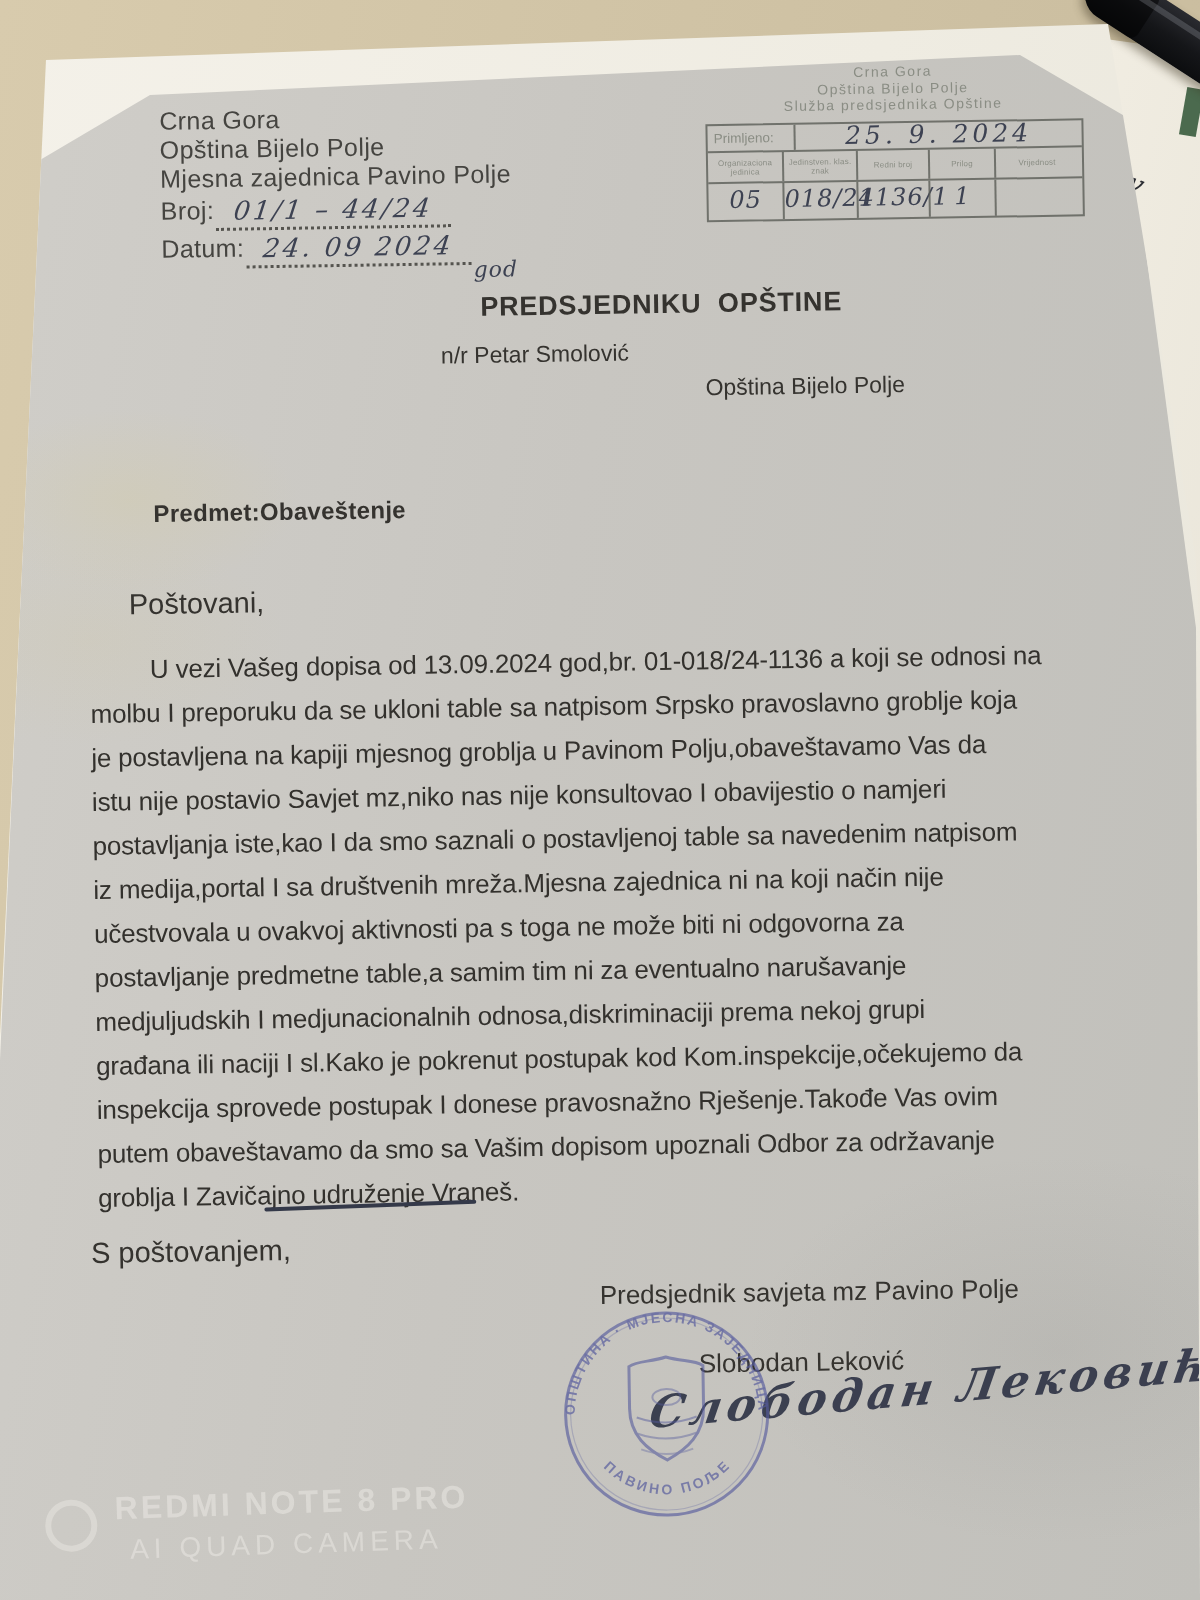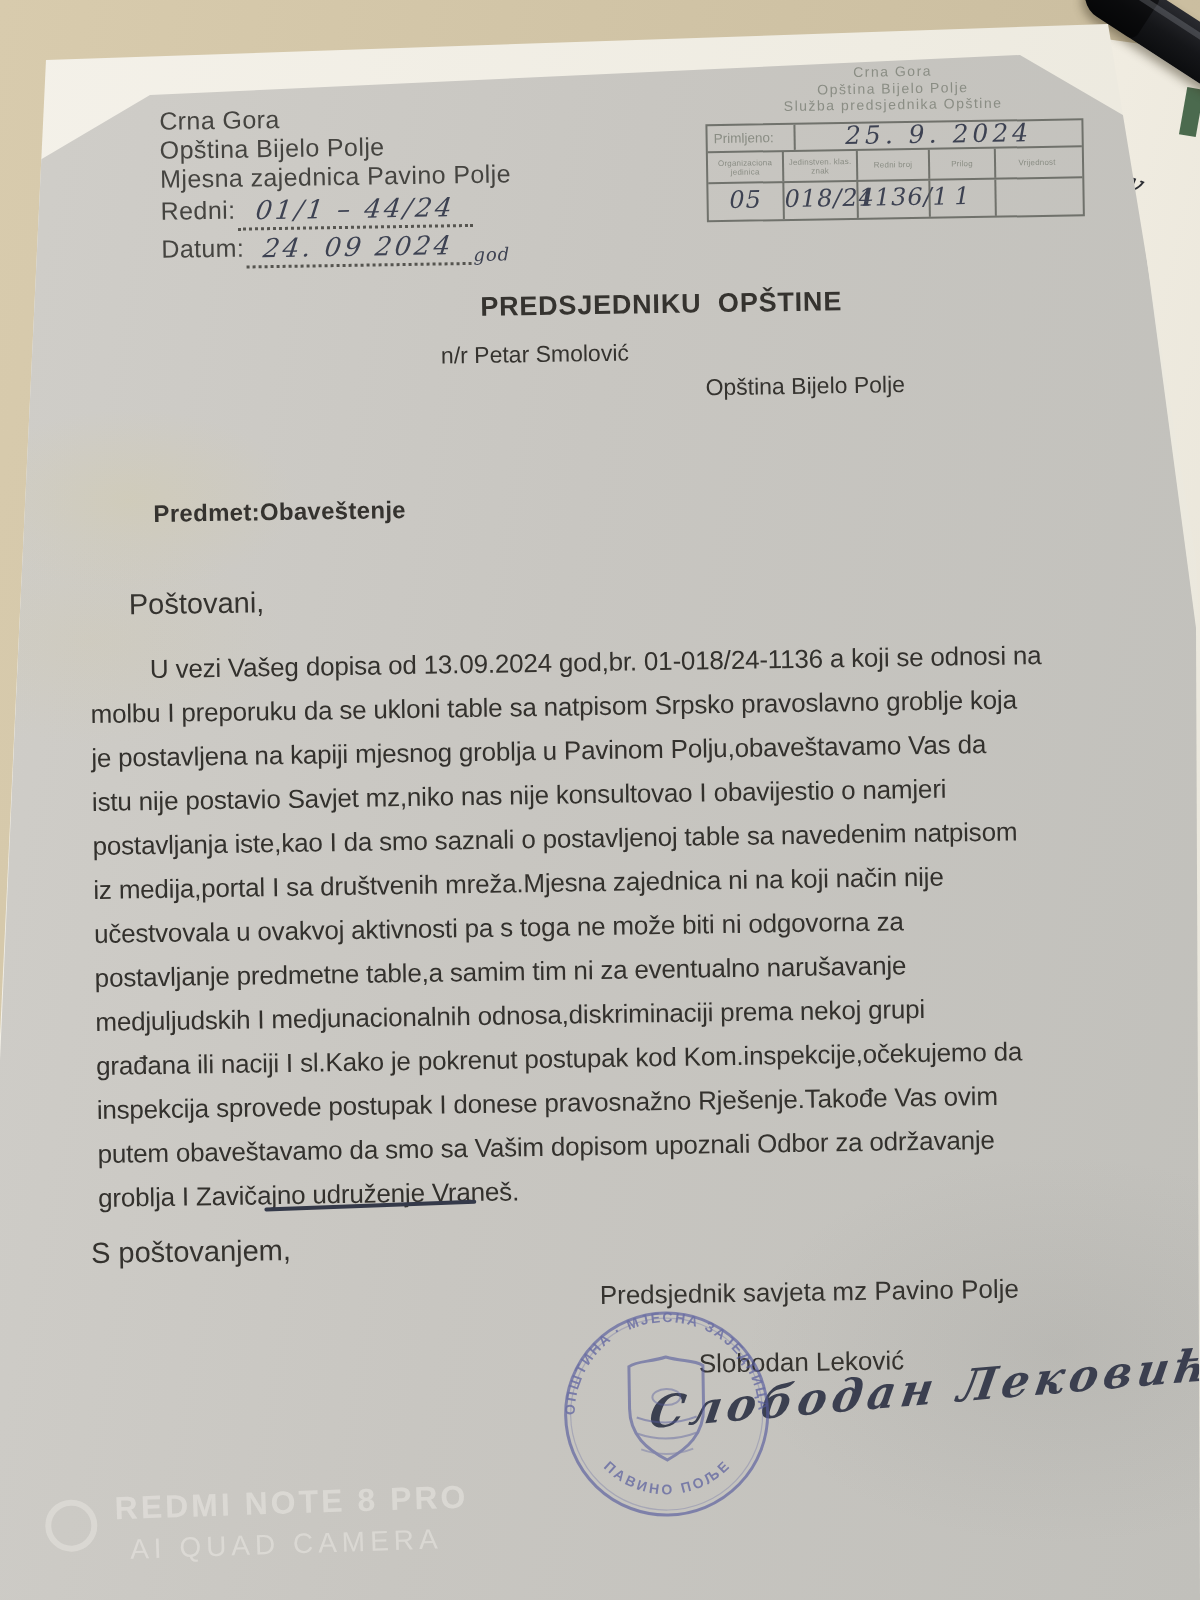--- a/index.html
+++ b/index.html
@@ -69,21 +69,21 @@
   .letterhead{position:absolute; left:170px; top:100px; font-size:25px; color:#454440; letter-spacing:.4px;}
   .lh-line{line-height:29px; white-space:nowrap;}
   .lh-field{white-space:nowrap; line-height:35px;}
   .dots{
     display:inline-block; border-bottom:3px dotted #55544f; margin-left:2px;
     vertical-align:baseline; text-align:center;
   }
   .dots.broj{min-width:235px;}
   .dots.datum{min-width:225px;}
   .hw-entry{font-size:26px; letter-spacing:3px; position:relative; top:1px; transform:skewX(-8deg); display:inline-block;}
-  .hw-suffix{font-size:18px; letter-spacing:1px; position:relative; top:8px; left:2px;}
+  .hw-suffix{font-size:22px; letter-spacing:1px; position:relative; top:24px; left:2px;}
 
   
   .receipt{position:absolute; left:712px; top:68px; width:384px; color:#8a8d84;}
   .receipt-org{ text-align:center; font-size:14px; line-height:16.5px; letter-spacing:1.5px; white-space:nowrap;}
   .receipt-table{
     position:absolute; left:4px; top:58px; width:374px;
     border:2px solid rgba(90,93,86,.8);
   }
   .rt-row{display:flex; border-top:2px solid rgba(90,93,86,.8);}
   .rt-row:first-child{border-top:none;}
@@ -155,21 +155,21 @@
 
   <div class="paper">
     <div class="photocopy">
       <div class="content">
 
         <div class="letterhead">
           <div class="lh-line">Crna Gora</div>
           <div class="lh-line">Opština Bijelo Polje</div>
           <div class="lh-line">Mjesna zajednica Pavino Polje</div>
           <div class="lh-field">
-            <span>Redni:</span><span class="dots broj"><span class="hw hw-entry">01/1 – 44/24</span></span>
+            <span>Broj:</span><span class="dots broj"><span class="hw hw-entry">01/1 – 44/24</span></span>
           </div>
           <div class="lh-field">
             <span>Datum:</span><span class="dots datum"><span class="hw hw-entry">24. 09 2024</span></span><span class="hw hw-suffix">god</span>
           </div>
         </div>
 
         <div class="receipt">
           <div class="receipt-org">Crna Gora</div>
           <div class="receipt-org">Opština Bijelo Polje</div>
           <div class="receipt-org">Služba predsjednika Opštine</div>

